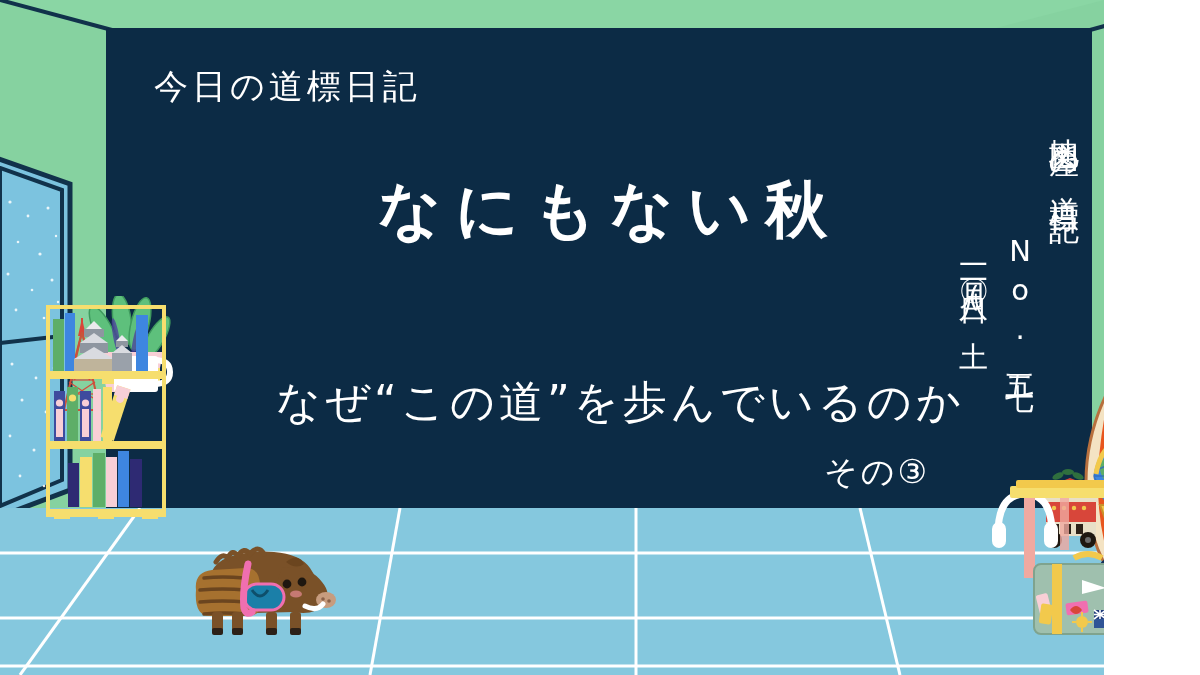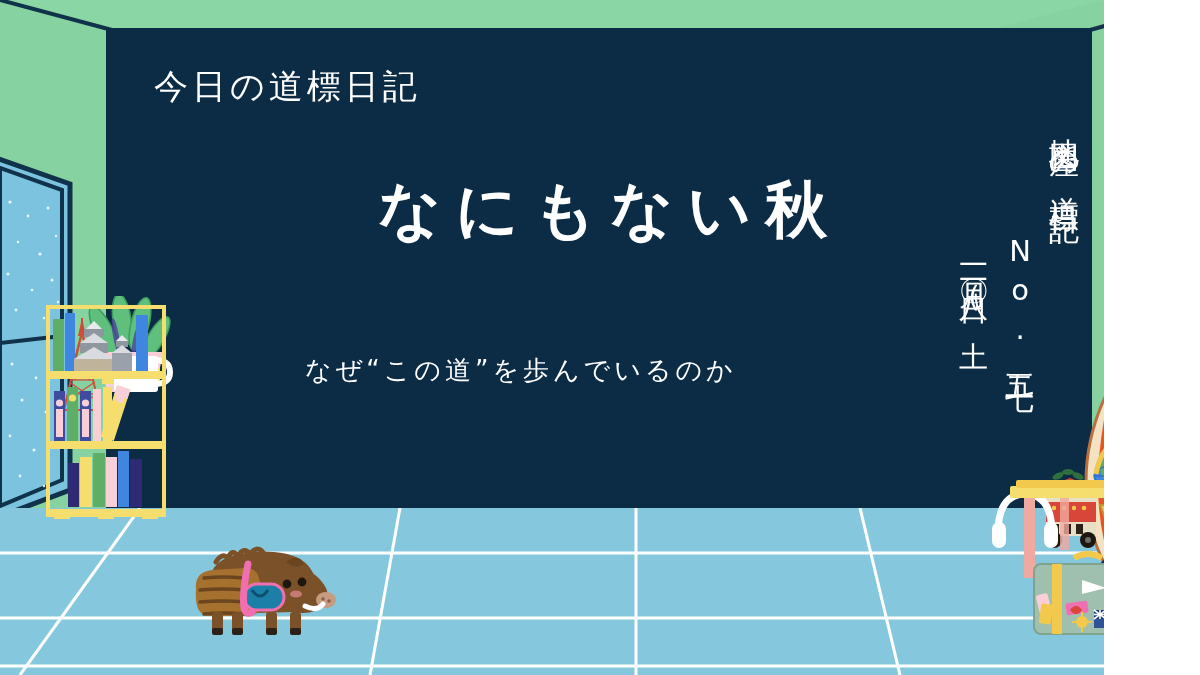--- a/index.html
+++ b/index.html
@@ -33,21 +33,21 @@
   .board{
     position:absolute;left:106px;top:28px;width:986px;height:480px;
     background:#0C2B45;
   }
   .board-text{position:absolute;color:#FFFFFF;white-space:nowrap;
      font-family:"DejaVu Sans","Liberation Sans",sans-serif;font-weight:400;}
 
   #kicker{left:48px;top:36px;font-size:34px;letter-spacing:4px;}
   #headline{left:272px;top:140px;font-size:62px;letter-spacing:14px;font-weight:700;}
   #bracket{left:104px;top:253px;font-size:33px;letter-spacing:3px;}
-  #bodyline{left:170px;top:325px;font-size:26px;letter-spacing:4px;margin-left:29px;}
+  #bodyline{left:170px;top:345px;font-size:44px;letter-spacing:4px;}
   #tail{left:718px;top:422px;font-size:33px;letter-spacing:3px;}
 
   .vcol{
     position:absolute;top:0;
     writing-mode:vertical-rl;text-orientation:upright;
     color:#FFFFFF;white-space:nowrap;
   }
   #vcol-title{right:8px;top:86px;font-size:30px;letter-spacing:6px;}
   #vcol-no{right:52px;top:206px;font-size:29px;letter-spacing:5px;}
   #vcol-date{right:98px;top:222px;font-size:29px;letter-spacing:5px;}
@@ -136,20 +136,21 @@
         <circle cx="48" cy="262" r="1.3"></circle>
           <circle cx="24" cy="276" r="1.4"></circle>
       </g>
     </svg>
   </div>
 
   <div class="board">
     <div class="board-text" id="kicker">今日の道標日記</div>
     <div class="board-text" id="headline">なにもない秋</div>
     <div class="board-text" id="bodyline">なぜ“この道”を歩んでいるのか</div>
+    <div class="board-text" id="tail">その③</div>
 
     <div class="vcol" id="vcol-title">地図屋の道標日記</div>
     <div class="vcol" id="vcol-no">No.五二七</div>
     <div class="vcol" id="vcol-date">一〇月一八日(土</div>
   </div>
 
   <div class="floor">
     <svg width="1200" height="167" viewBox="0 0 1200 167">
       <rect x="0" y="0" width="1200" height="167" fill="#85C8DE"></rect>
       <g stroke="#FFFFFF" stroke-width="3" fill="none">

